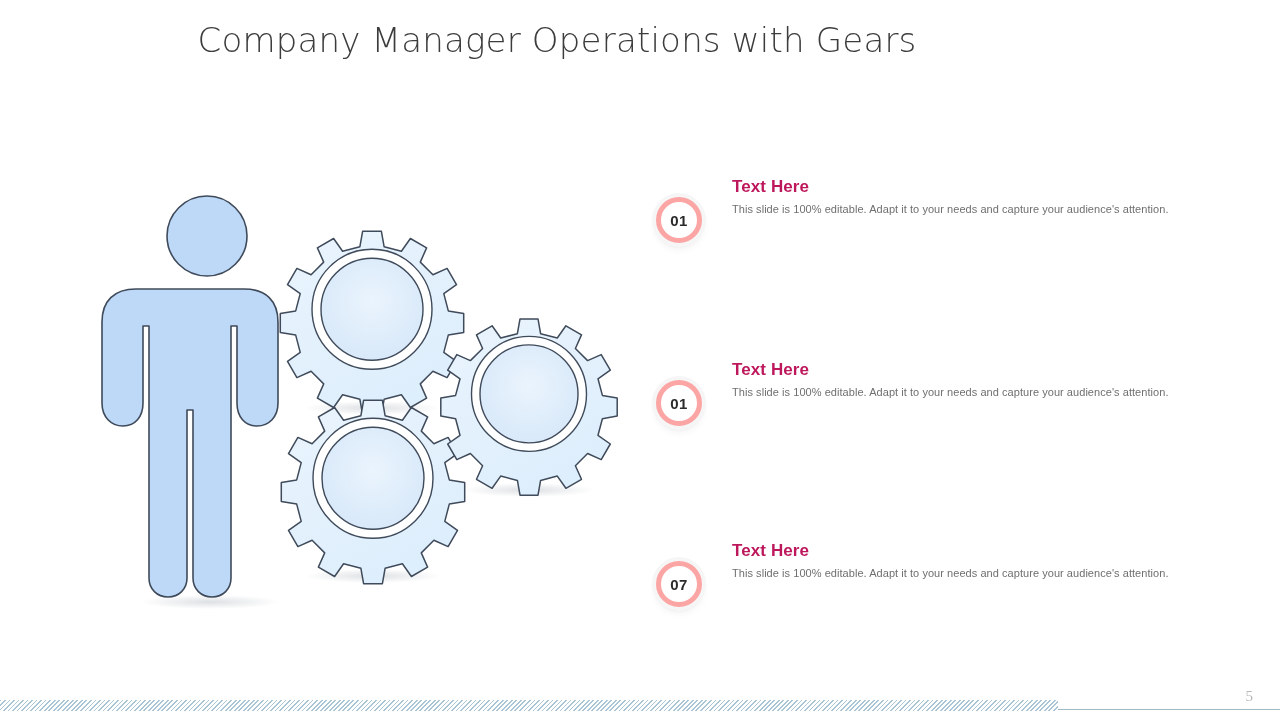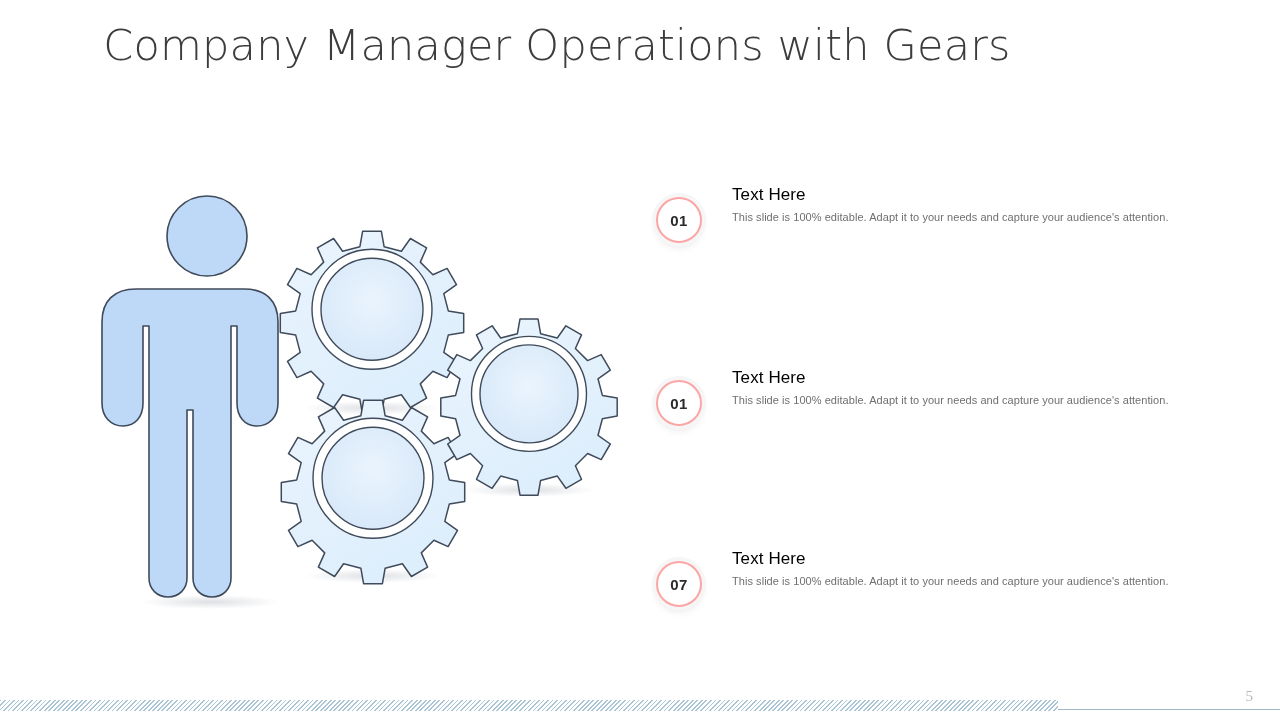--- a/index.html
+++ b/index.html
@@ -24,21 +24,21 @@
 
   
   .slide-title {
     position: absolute;
     left: 0;
     top: 20px;
     width: 1114px;
     text-align: center;
     font-family: "DejaVu Sans", sans-serif;
     font-weight: 300;
-    font-size: 43px;
+    font-size: 34px;
     letter-spacing: 0.2px;
     color: #3c3c3c;
     white-space: nowrap;
   }
 
   
   .graphic {
     position: absolute;
     left: 80px;
     top: 160px;
@@ -65,21 +65,21 @@
   .row-3 { top: 380px; }
 
   .badge {
     position: absolute;
     left: 0;
     top: 21px;
     width: 46px;
     height: 46px;
     border-radius: 50%;
     background: #ffffff;
-    border: 2px solid #fca5a5;
+    border: 5px solid #fca5a5;
     box-shadow: 0 0 0 4px #f6f6f6, 0 2px 4px rgba(0,0,0,0.13), 0 5px 10px rgba(0,0,0,0.07);
     display: flex;
     align-items: center;
     justify-content: center;
     box-sizing: border-box;
   }
   .badge-num {
     font-family: "Liberation Sans", sans-serif;
     font-weight: bold;
     font-size: 15px;
@@ -89,25 +89,25 @@
   }
 
   .row-text {
     position: absolute;
     left: 76px;
     top: 0;
     width: 462px;
   }
   .row-heading {
     font-family: "Liberation Sans", sans-serif;
-    font-weight: normal;
+    font-weight: bold;
     font-size: 17px;
-    color: #000000;
+    color: #be185d;
     line-height: 1.25;
-    margin: 8px 0 5px 0;
+    margin: 0 0 5px 0;
     letter-spacing: 0.1px;
   }
   .row-body {
     font-family: "Liberation Sans", sans-serif;
     font-size: 11px;
     color: #6f6f6f;
     line-height: 1.37;
     margin: 0;
     letter-spacing: 0.05px;
   }

